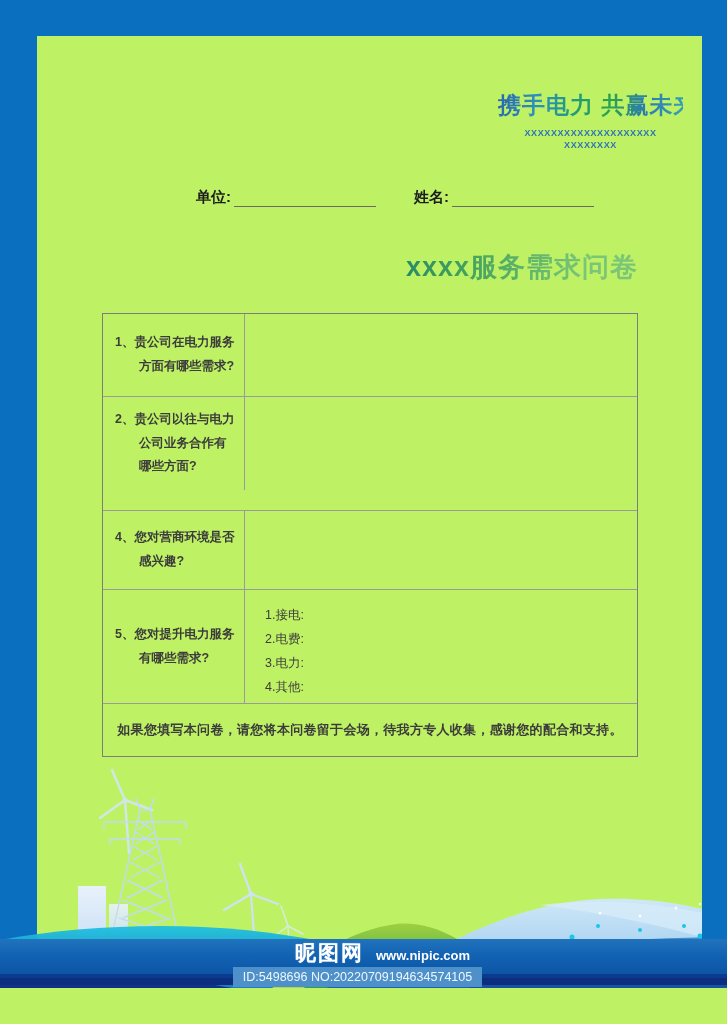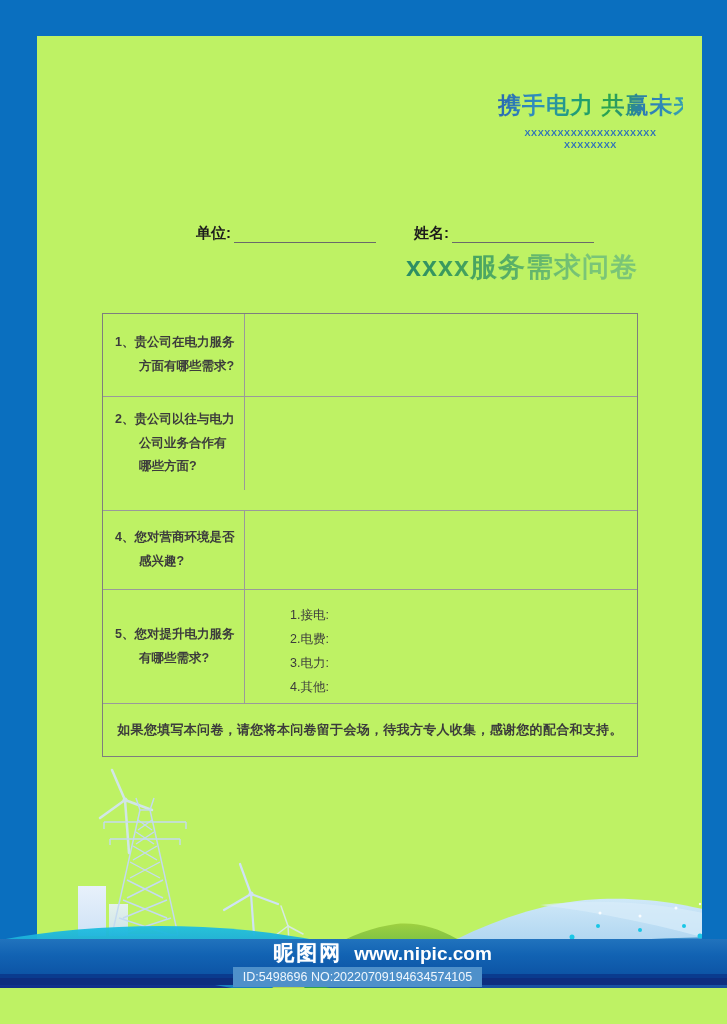--- a/index.html
+++ b/index.html
@@ -28,21 +28,21 @@
   .logo-calligraphy{
     font-size:23px;font-weight:bold;letter-spacing:1px;white-space:nowrap;
     color:#1f7fa0;
     background:linear-gradient(100deg,#2a66b0 0%,#2f8fbe 22%,#1f9e70 45%,#2aa34f 60%,#2d7ab8 80%,#35a3b0 100%);
     -webkit-background-clip:text;background-clip:text;-webkit-text-fill-color:transparent;
   }
   .logo-sub{font-size:9px;font-weight:bold;color:var(--logo_text_blue);letter-spacing:.6px;line-height:12px;}
   .logo-sub1{margin-top:6px;}
 
   
-  .form-line{position:absolute;left:196px;top:188px;z-index:4;display:flex;align-items:flex-end;font-size:15px;font-weight:bold;color:#1c1c1c;margin-top:36px;}
+  .form-line{position:absolute;left:196px;top:188px;z-index:4;display:flex;align-items:flex-end;font-size:15px;font-weight:bold;color:#1c1c1c;}
   .blank-line{display:inline-block;width:142px;height:17px;border-bottom:1.5px solid var(--underline_gray);margin-left:3px;}
   .form-group2{margin-left:38px;display:flex;align-items:flex-end;}
 
   
   .title{
     position:absolute;left:102px;top:249px;width:536px;text-align:right;z-index:4;
     font-size:27px;font-weight:bold;letter-spacing:1px;
     color:#2e8b57;
     background:linear-gradient(90deg,#15559e 0%,#15559e 32%,#177a6e 48%,#3f9e5c 66%,#7ac577 90%);
     -webkit-background-clip:text;background-clip:text;-webkit-text-fill-color:transparent;
@@ -50,38 +50,38 @@
 
   
   .qtable{position:absolute;left:102px;top:313px;width:534px;border:1.5px solid var(--table_border_outer);z-index:4;background:transparent;}
   .qrow{display:flex;border-top:1px solid var(--table_border);}
   .qrow:first-child{border-top:none;}
   .qcell-left{width:142px;border-right:1px solid var(--table_border);box-sizing:border-box;display:flex;align-items:center;}
   .qcell-right{flex:1;box-sizing:border-box;}
   .qtext{font-size:12.5px;font-weight:bold;color:var(--text_dark);line-height:1.9;padding:0 6px 0 36px;text-indent:-24px;}
   .r1{height:82px;} .r2{height:93px;} .r3{height:79px;} .r4{height:78px;margin-top:20px;} .r5{height:113px;}
   .answers{padding:13px 0 0 20px;}
-  .answer-line{font-size:12.5px;color:var(--text_dark);line-height:24px;margin-left:25px;}
+  .answer-line{font-size:12.5px;color:var(--text_dark);line-height:24px;}
   .note-row{border-top:1px solid var(--table_border);height:52px;display:flex;align-items:center;justify-content:center;}
   .note-text{font-size:13px;font-weight:bold;color:var(--text_dark);letter-spacing:.3px;}
 
   
   .decor{position:absolute;left:0;top:758px;width:727px;height:230px;z-index:3;}
 
   
   .navy-strip{position:absolute;left:0;top:971px;width:727px;height:14px;background:var(--wave_navy);z-index:6;}
   .nipic-bar{
     position:absolute;left:0;top:939px;width:727px;height:39px;z-index:7;box-sizing:border-box;
     background:linear-gradient(180deg,#2173bd 0%,#1263b3 45%,#0d55a6 100%);
     border-bottom:4px solid var(--footer_bar_line);
     display:flex;align-items:center;justify-content:space-between;flex-direction:column;
   }
   .nipic-left{display:flex;align-items:baseline;margin-left:38px;}
   .nipic-name{font-size:21px;font-weight:bold;color:#ffffff;letter-spacing:2px;text-shadow:0 0 1px #9cc4e8;}
-  .nipic-url{font-size:19px;font-weight:bold;color:#ffffff;margin-left:12px;}
+  .nipic-url{font-size:13px;font-weight:bold;color:#ffffff;margin-left:12px;}
   .id-box{background:var(--id_box_blue);color:#eef6fd;font-size:12.5px;padding:3px 10px;margin-right:12px;}
 </style>
 </head>
 <body>
 
 <div id="page">
 
   <div class="frame-top"></div>
   <div class="frame-left"></div>
 

